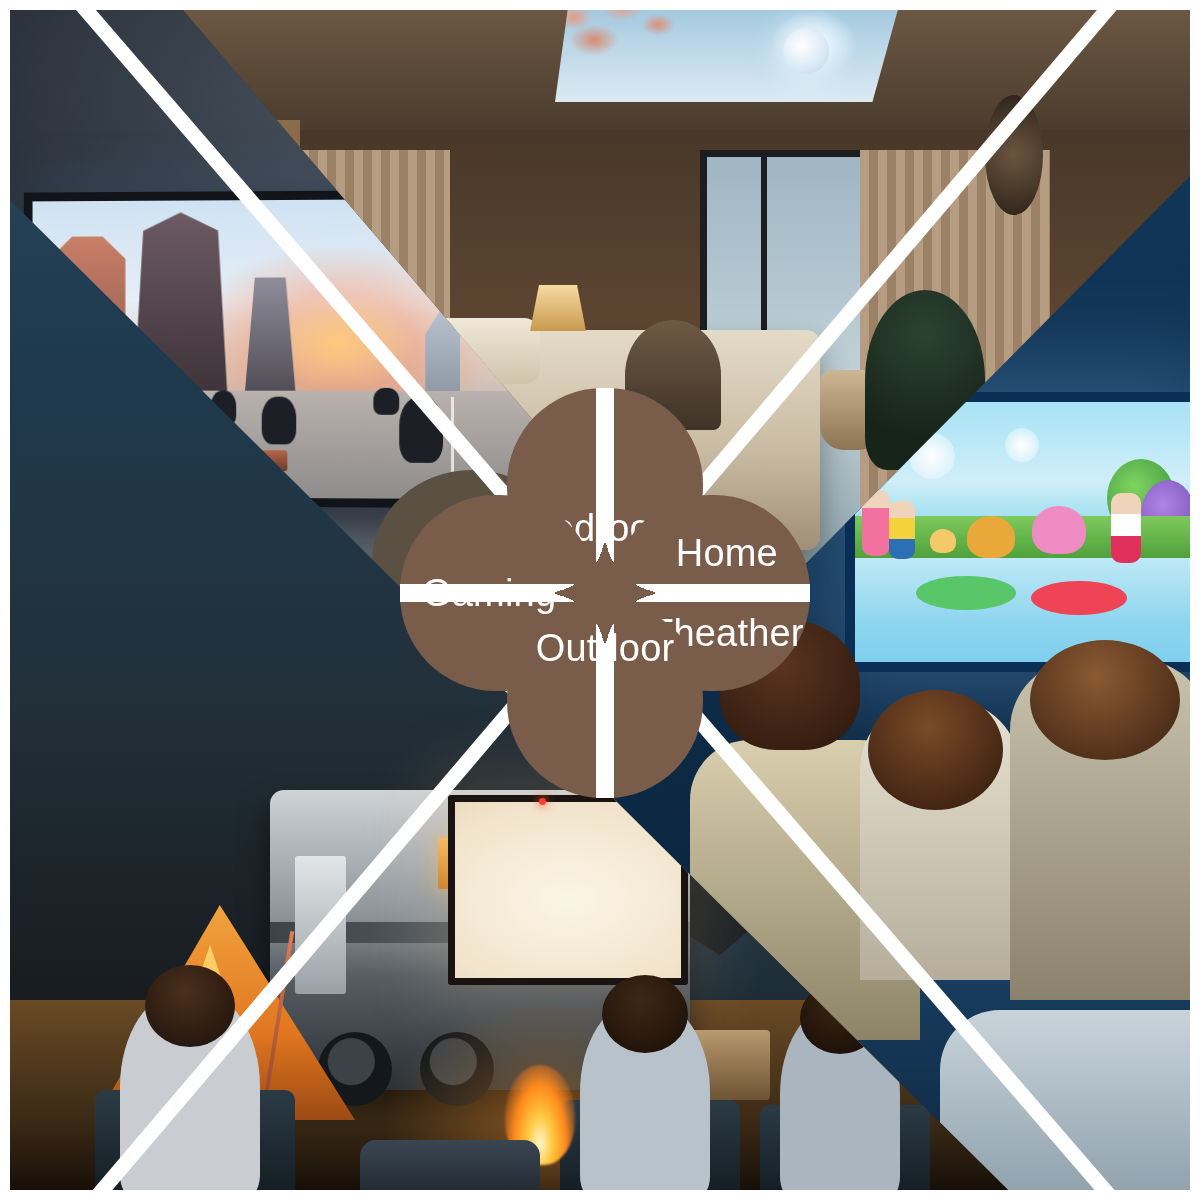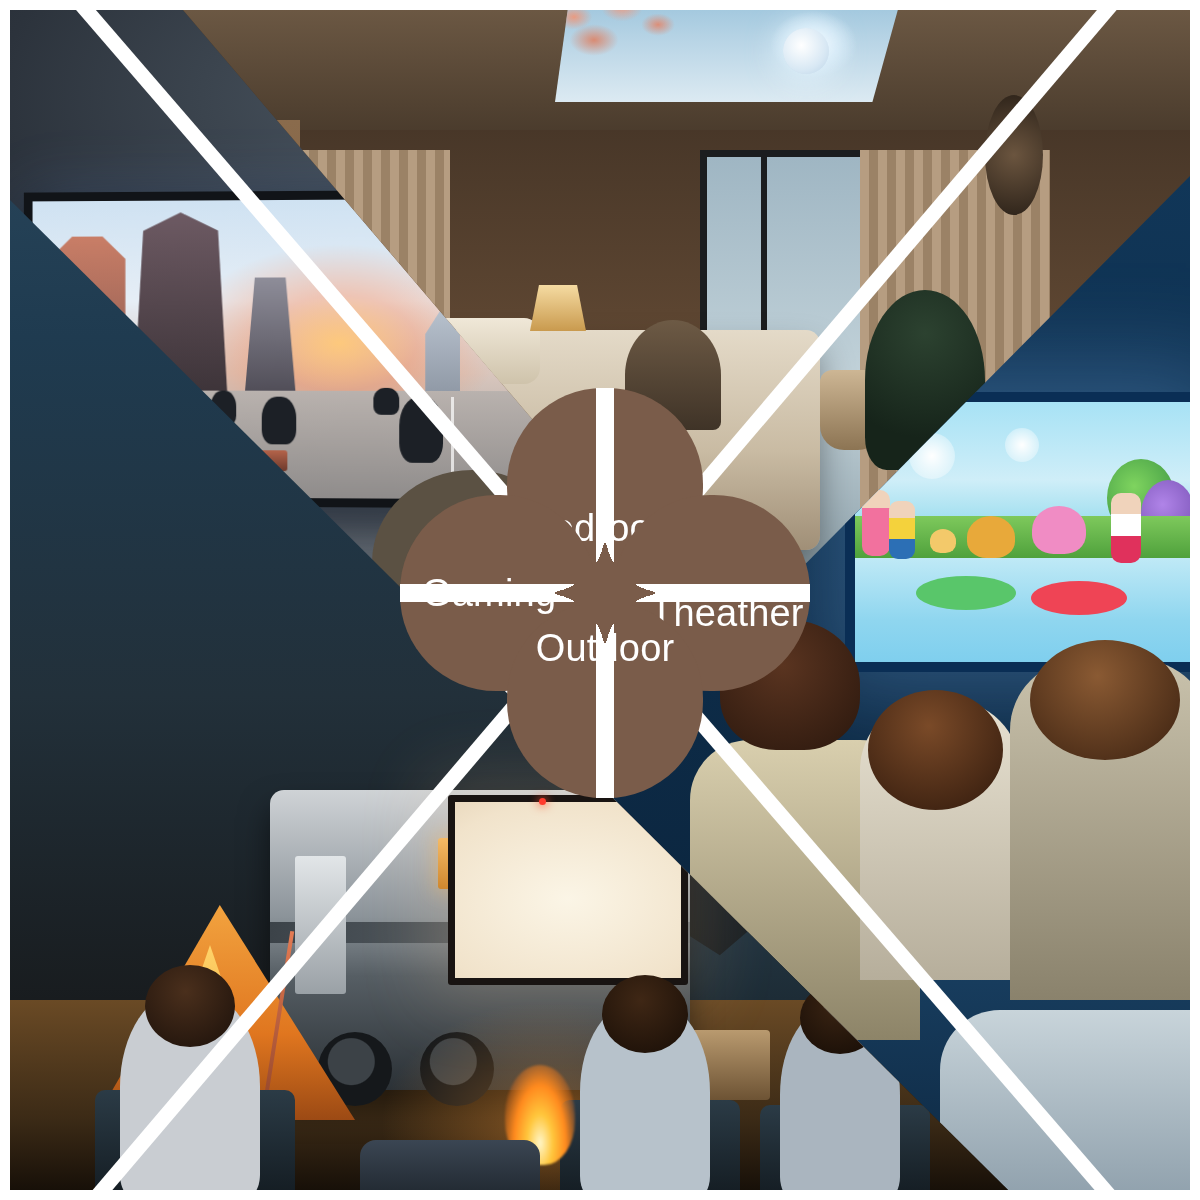--- a/index.html
+++ b/index.html
@@ -610,21 +610,21 @@
 
   <div class="badge">
     <div class="tile tile-bedroom">
       <span>Bedroom</span>
     </div>
     <div class="tile tile-gaming">
       <span>Gaming</span>
     </div>
     <div class="tile tile-theater">
       <span>
-        <br>
+        <span>Home</span><br>
         <span>Theather</span>
       </span>
     </div>
     <div class="tile tile-outdoor">
       <span>Outdoor</span>
     </div>
     <div class="gap-v"></div>
     <div class="gap-h"></div>
     <div class="star-cut"></div>
   </div>

